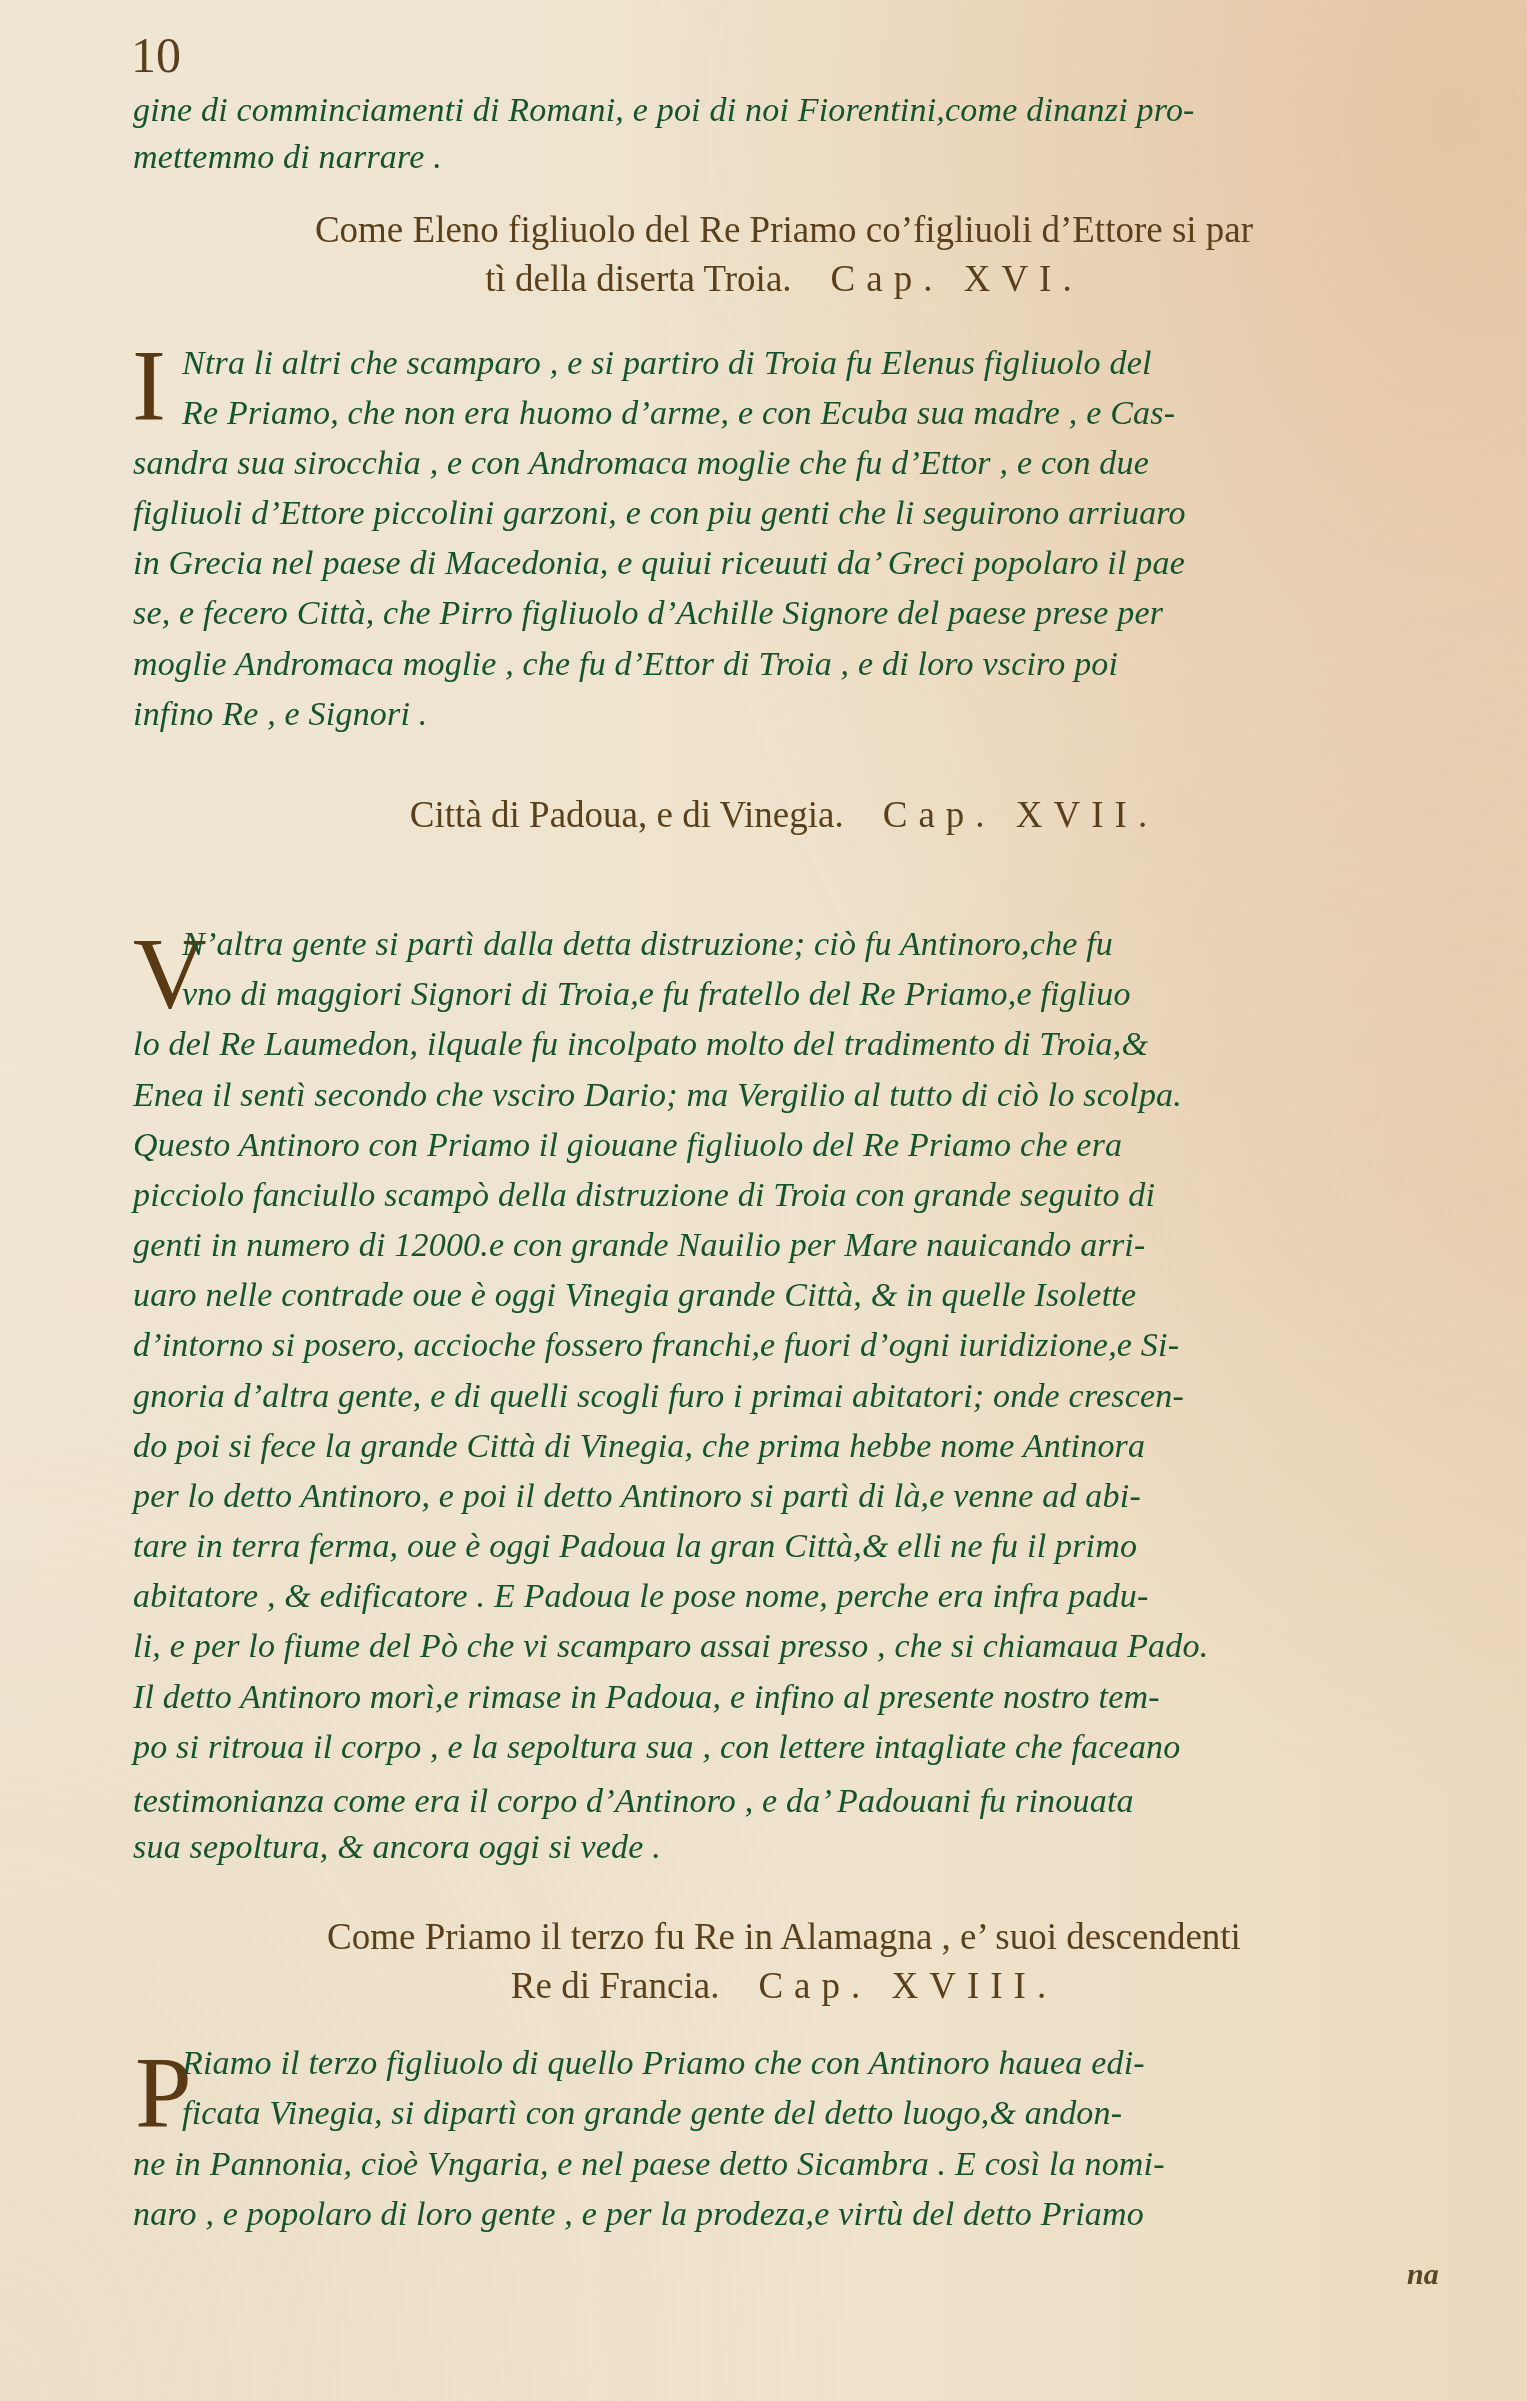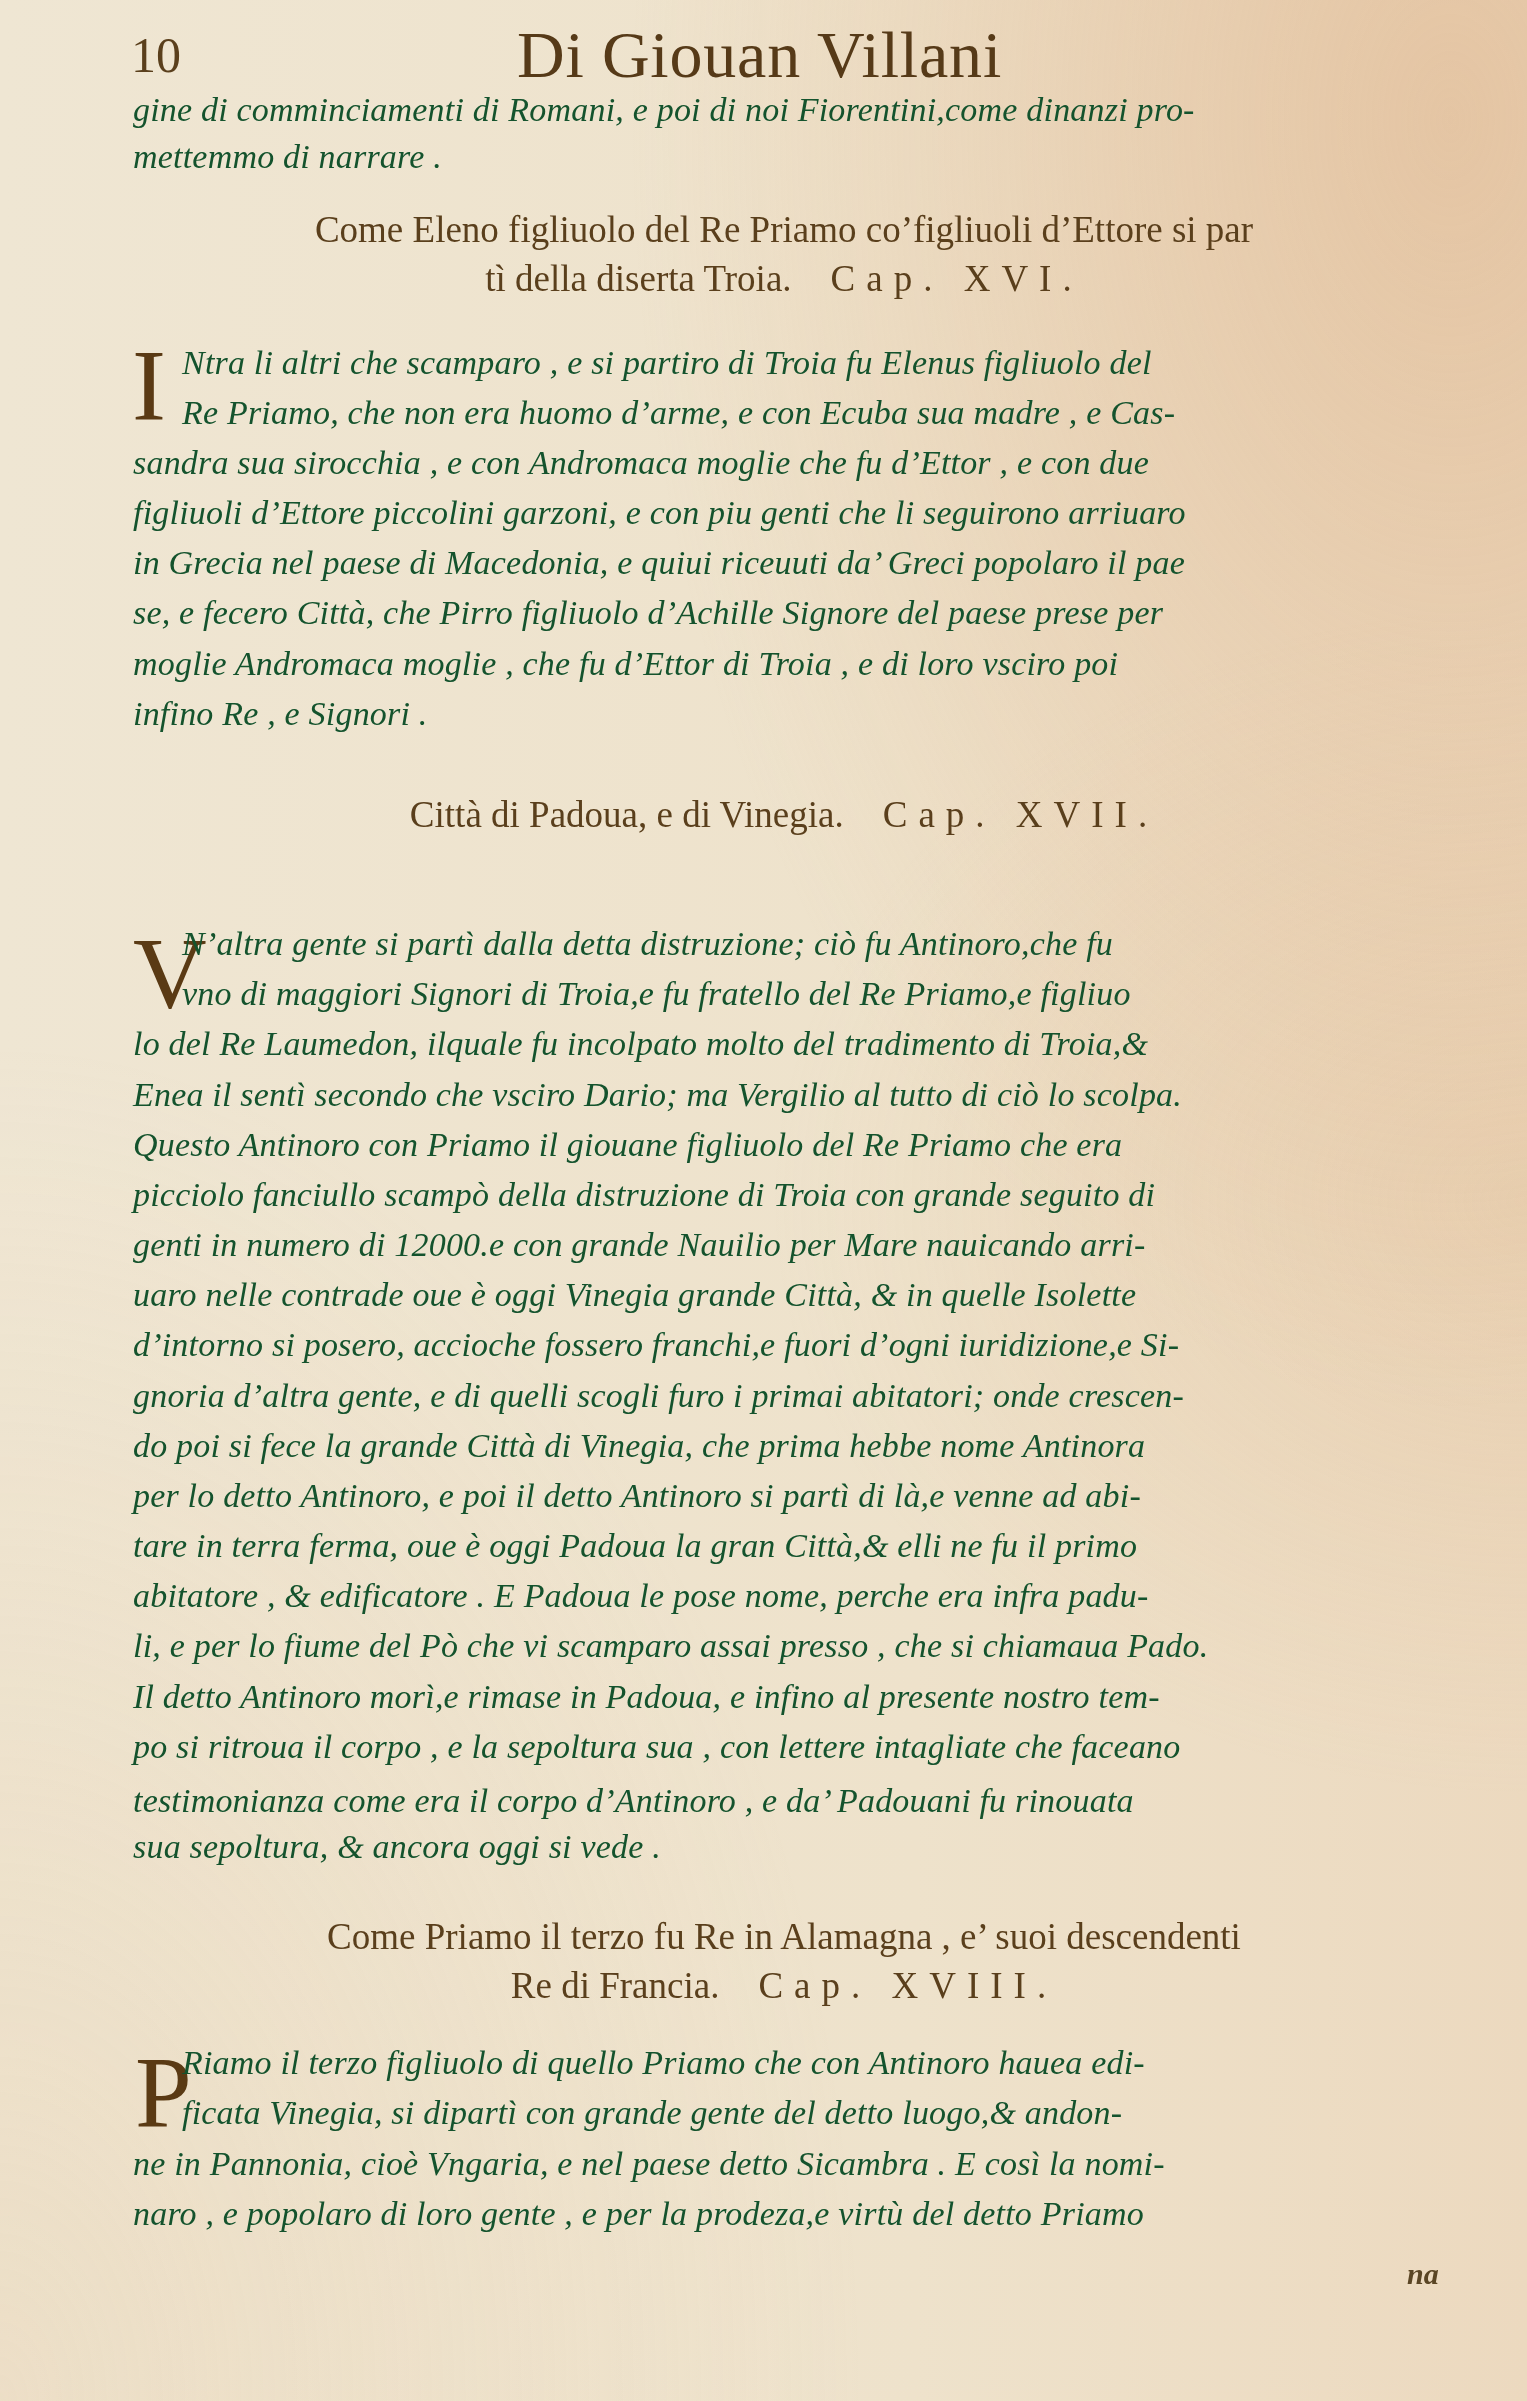--- a/index.html
+++ b/index.html
@@ -37,21 +37,20 @@
   }
   .catchword { position: absolute; left: 1407px; top: 2257px; font-family: "Liberation Serif", serif; font-style: italic; font-weight: bold; font-size: 30px; color: #5a4524; }
 </style>
 </head>
 <body>
 
 <div class="page">
 
   <div class="running-head">
     <span class="folio">10</span>
-    <span class="head-title">Di Giouan Villani</span>
   </div>
 
   <div>
     <div class="body-line" style="top:86px;">gine di comminciamenti di Romani, e poi di noi Fiorentini,come dinanzi pro-</div>
     <div class="body-line" style="top:133px;">mettemmo di narrare .</div>
   </div>
 
   <div>
     <div class="chapter-head" style="top:205px;">
       <div>Come Eleno figliuolo del Re Priamo co’figliuoli d’Ettore si par</div>

